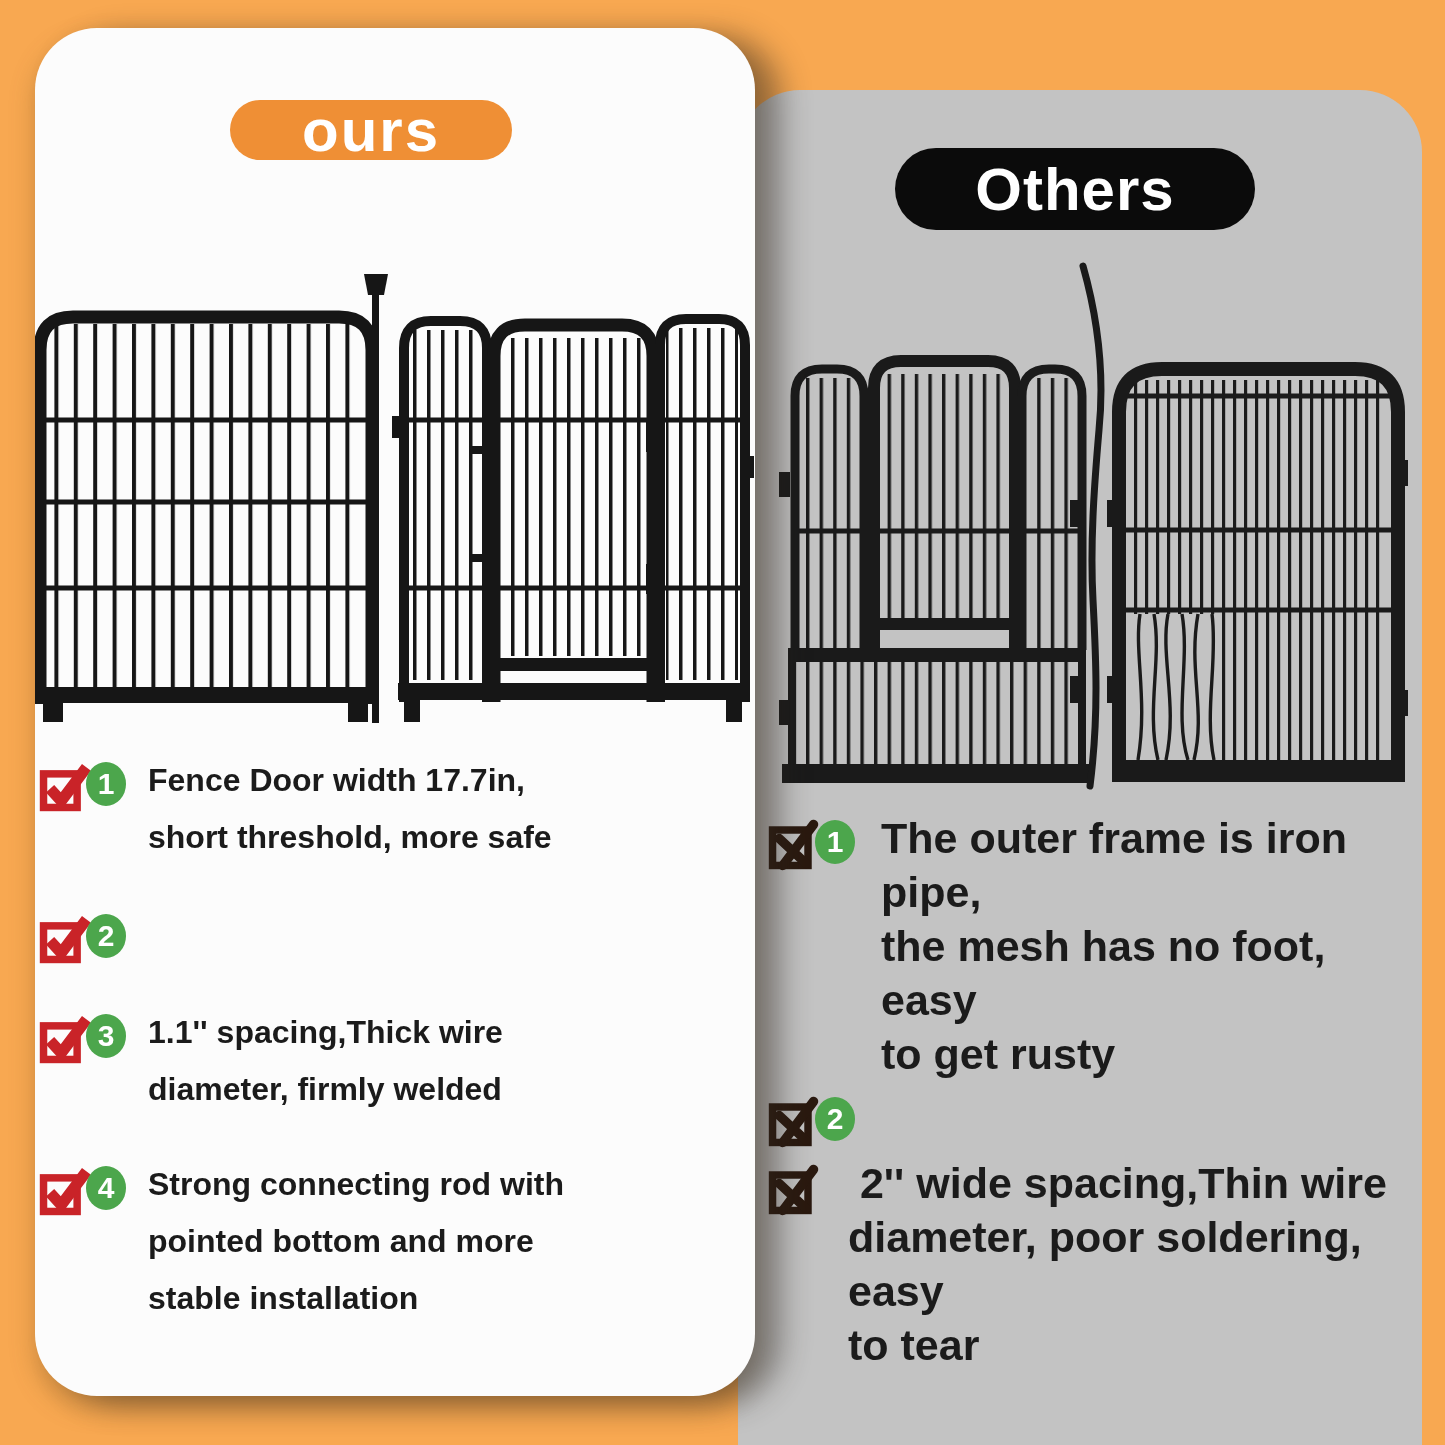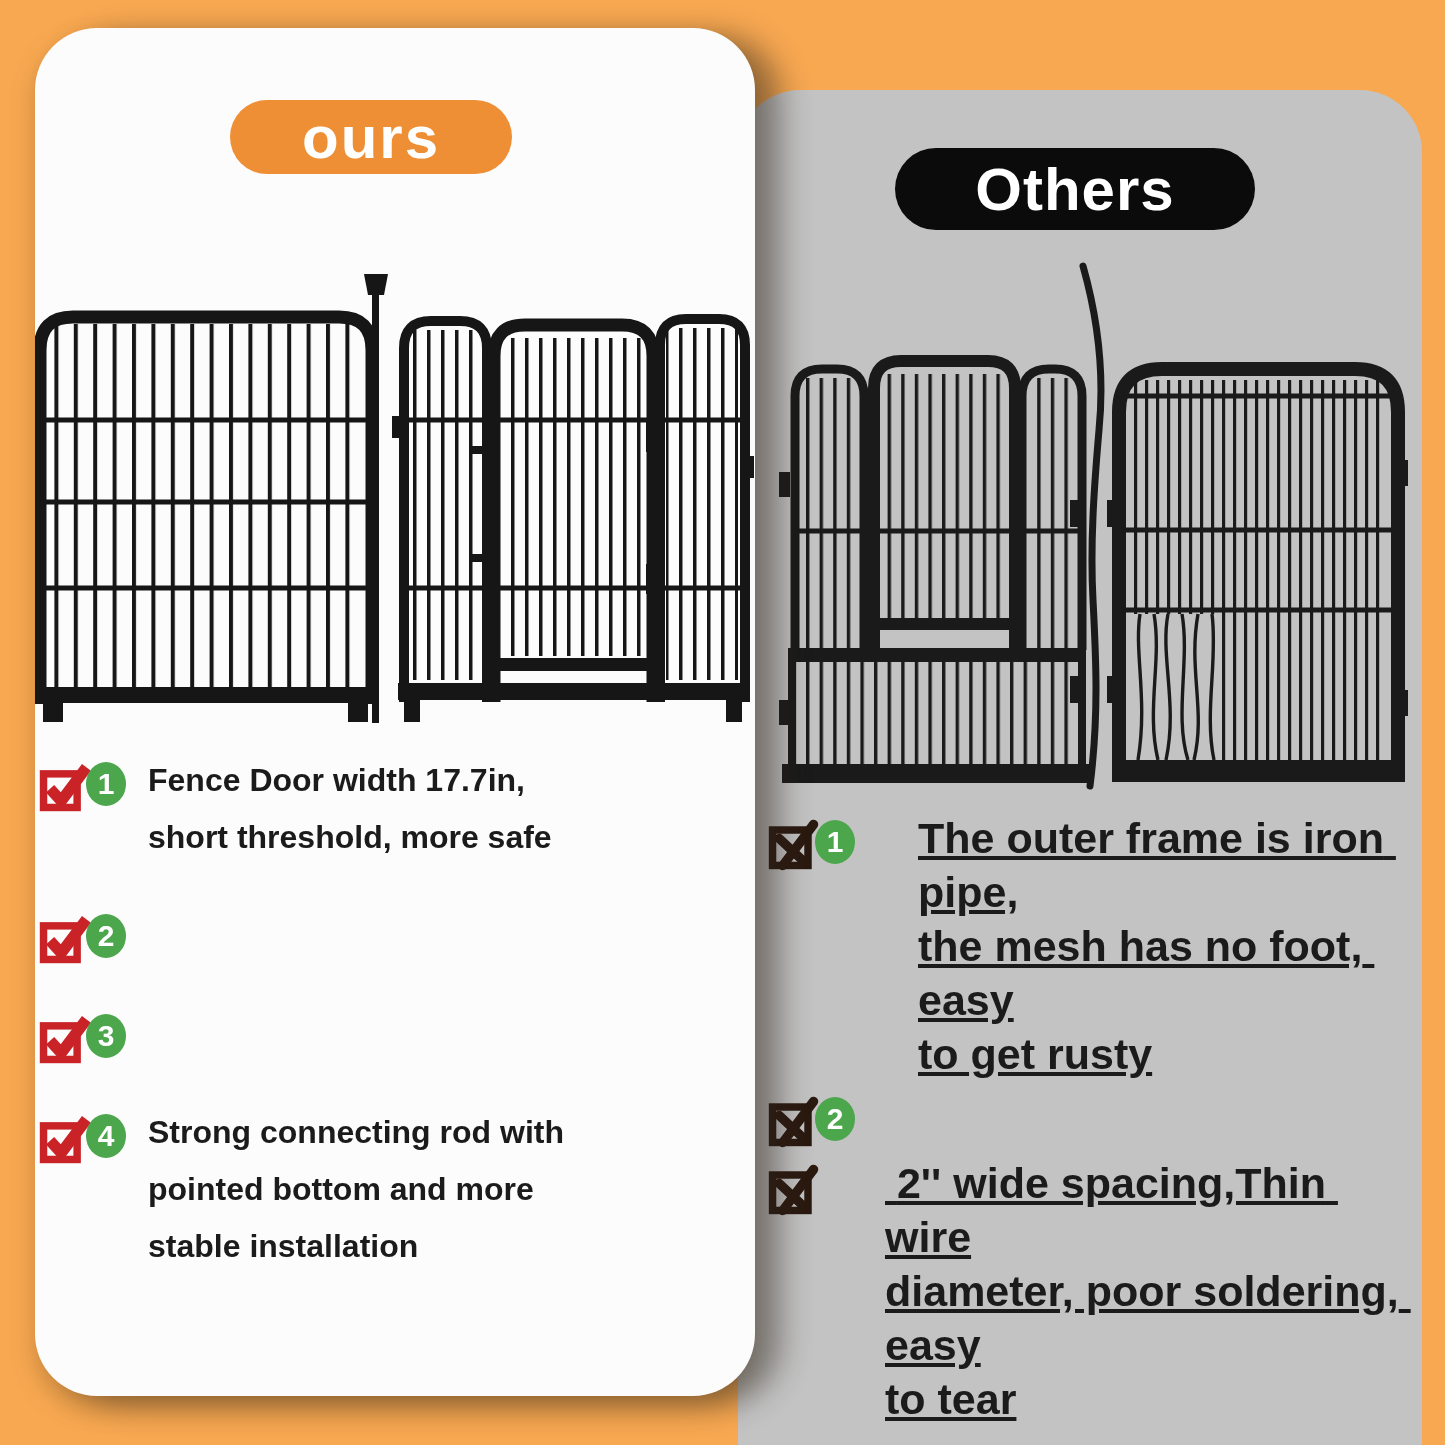--- a/index.html
+++ b/index.html
@@ -33,21 +33,21 @@
     left:738px;top:90px;width:684px;height:1423px;
     background:var(--others-card-bg);
     border-radius:62px;
     z-index:1;
   }
   .badge{
     position:absolute;display:flex;align-items:center;justify-content:center;
     color:var(--badge-text);font-weight:bold;border-radius:41px;
   }
   .badge-ours{
-    left:195px;top:72px;width:282px;height:74px;
+    left:195px;top:72px;width:282px;height:60px;
     background:var(--ours-badge-bg);font-size:60px;letter-spacing:2px;
   }
   .badge-others{
     left:157px;top:58px;width:360px;height:82px;
     background:var(--others-badge-bg);font-size:60px;letter-spacing:1px;
   }
   .fence{position:absolute;color:var(--fence-color);}
   .fence-ours{left:0;top:242px;width:720px;height:460px;}
   .fence-others{left:0;top:170px;width:690px;height:530px;}
   .list{position:absolute;display:flex;flex-direction:column;}
@@ -62,21 +62,21 @@
   .num{
     width:40px;height:44px;flex:0 0 40px;margin-left:-7px;margin-top:4px;
     background:var(--number-badge-bg);color:#fff;border-radius:50%;
     display:flex;align-items:center;justify-content:center;
     font-size:30px;font-weight:bold;
   }
   .txt{
     color:var(--text-color);font-weight:600;white-space:pre-wrap;
   }
   .list-ours .txt{margin-left:22px;font-size:32px;line-height:57px;margin-top:-6px;}
-  .list-others .txt{margin-left:63px;font-size:43px;line-height:54px;margin-top:-5px;text-decoration:underline;}
+  .list-others .txt{margin-left:26px;font-size:43px;line-height:54px;margin-top:-5px;}
 </style>
 </head>
 <body>
 
 <div style="position:absolute;inset:0;">
 
   <section class="card card-ours">
     <div class="badge badge-ours">ours</div>
 
     <svg class="fence fence-ours" viewBox="0 0 720 460">
@@ -156,20 +156,22 @@
           <path d="M14,33 L26,46 L53,10" fill="none" stroke="currentColor" stroke-width="12"></path>
         </svg>
         <span class="num">2</span>
       </div>
       <div class="row">
         <svg class="chk chk-ours" viewBox="0 0 60 60">
           <rect x="7" y="17" width="36" height="36" fill="none" stroke="currentColor" stroke-width="8"></rect>
           <path d="M14,33 L26,46 L53,10" fill="none" stroke="currentColor" stroke-width="12"></path>
         </svg>
         <span class="num">3</span>
+        <div class="txt">1.1'' spacing,Thick wire
+diameter, firmly welded</div>
       </div>
       <div class="row">
         <svg class="chk chk-ours" viewBox="0 0 60 60">
           <rect x="7" y="17" width="36" height="36" fill="none" stroke="currentColor" stroke-width="8"></rect>
           <path d="M14,33 L26,46 L53,10" fill="none" stroke="currentColor" stroke-width="12"></path>
         </svg>
         <span class="num">4</span>
         <div class="txt">Strong connecting rod with
 pointed bottom and more
 stable installation</div>

